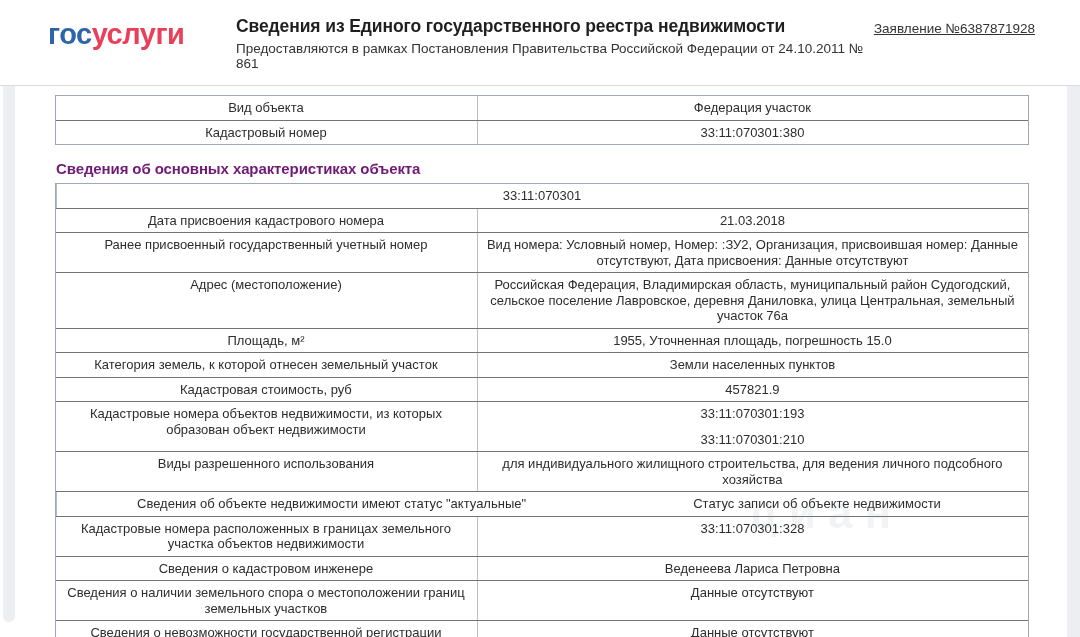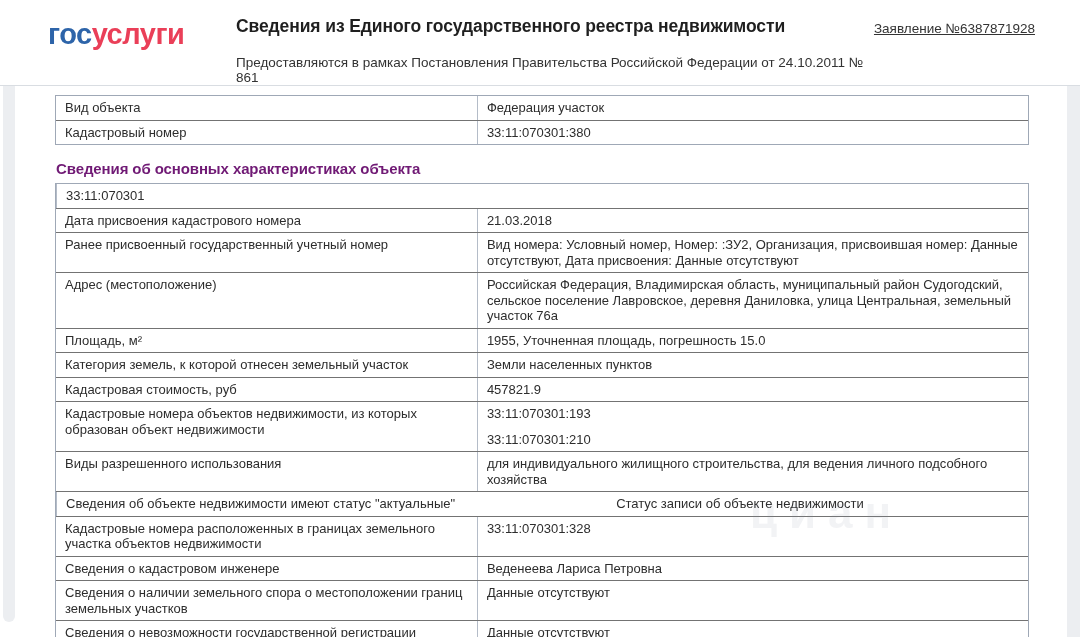--- a/index.html
+++ b/index.html
@@ -36,42 +36,42 @@
     width: 188px;
     flex: 0 0 auto;
   }
   .logo .blue { color: #2d64a9; }
   .logo .red  { color: #ea3f58; }
   .title-block { flex: 1 1 auto; padding-top: 2px; }
   .doc-title {
     font-size: 17.5px;
     font-weight: bold;
     color: #1f1f1f;
-    margin-bottom: 18px;
+    margin-bottom: 4px;
     letter-spacing: -0.1px;
   }
   .doc-subtitle { font-size: 13.5px; color: #333; }
   .app-number {
     flex: 0 0 auto;
     margin-left: auto;
     font-size: 13.5px;
     color: #333;
     padding-top: 7px;
     white-space: nowrap;
     text-decoration: underline;
   }
 
   main { position: relative; margin: 0 51px 0 55px; z-index: 1; }
 
   .info-table {
     border: 1px solid #9fa8b6;
     background: #fff;
   }
   .info-table.summary { margin-top: 9px; }
-  .trow { display: flex; }
+  .trow { display: flex; text-align: center; }
   .trow + .trow { border-top: 1px solid #737373; }
   .tcell {
     font-size: 13px;
     line-height: 15.5px;
     padding: 4px 10px 4px 9px;
     color: #2d2d2d;
   }
   .tcell.label { width: 43.3%; flex: 0 0 auto; }
   .tcell.value { flex: 1 1 auto; border-left: 1px solid #b4bcc8; }
   .vline + .vline { margin-top: 10px; }

